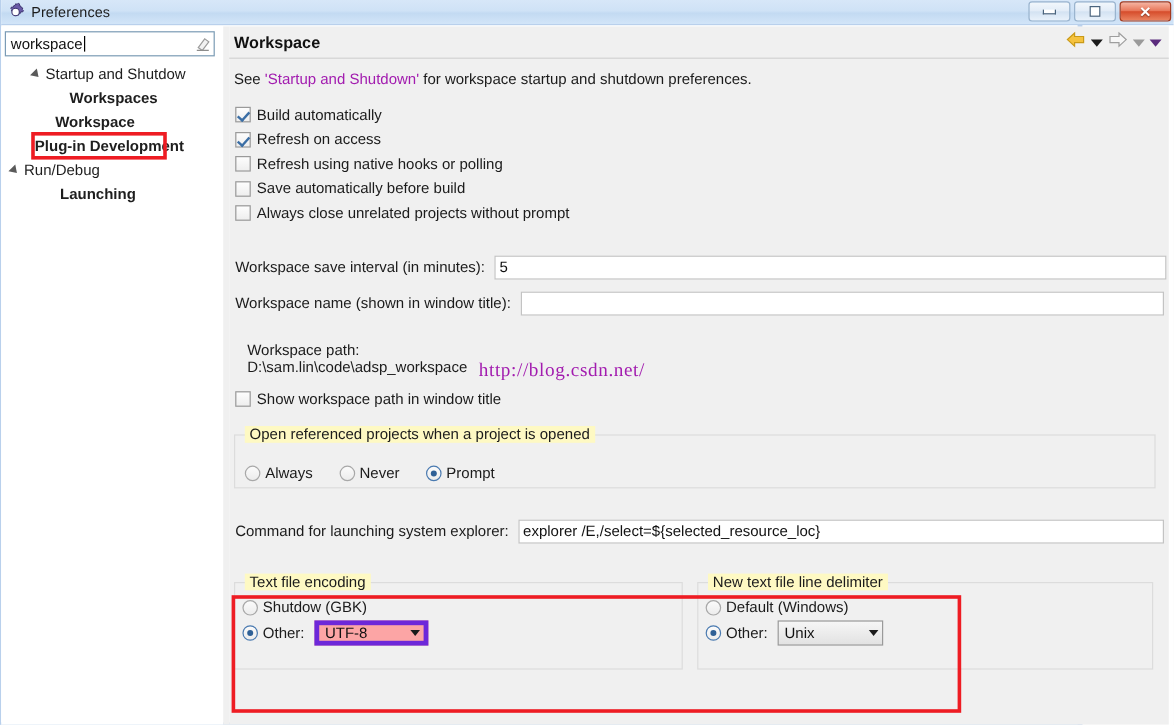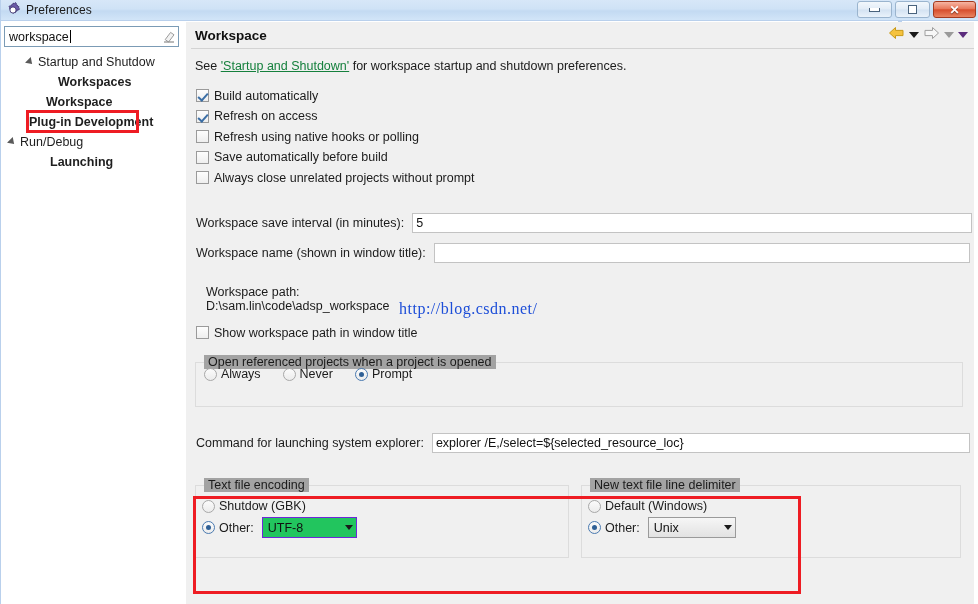--- a/index.html
+++ b/index.html
@@ -128,21 +128,21 @@
   .caret-dn {
     width: 0; height: 0;
     border-left: 5px solid transparent;
     border-right: 5px solid transparent;
     border-top: 6px solid #1a1a1a;
   }
   .caret-dn.grey { border-top-color: #9a9a9a; }
   .caret-dn.purple { border-top-color: #5b2c7d; }
 
   .hint-row { margin: 10px 0 0 4px; font-size: 12.5px; color: #1b1b1b; }
-  .link { color: #15803d; text-decoration: underline; cursor: pointer; }
+  .link { color: #a21caf; cursor: pointer; }
 
   .checkbox-list { margin-top: 13px; margin-left: 5px; }
   .cbrow { display: flex; align-items: center; height: 19px; margin-bottom: 1.5px; }
   .cbox {
     width: 13px; height: 13px; flex: none;
     border: 1px solid #9a9a9a;
     background: linear-gradient(to bottom,#fdfdfd,#eeeeee);
     margin-right: 5px;
     position: relative;
   }
@@ -172,55 +172,55 @@
   .static-val { font-size: 12.5px; color: #1b1b1b; margin-left: 10px; white-space: nowrap; }
 
   
   .group {
     position: relative;
     border: 1px solid #dcdcdc;
     background: transparent;
   }
   .group-title {
     position: absolute; top: -8px; left: 8px;
-    background: #a3a3a3; padding: 0 4px;
+    background: #fef9c3; padding: 0 4px;
     font-size: 12.5px; color: #1b1b1b; white-space: nowrap;
   }
   .radio {
     width: 13px; height: 13px; flex: none;
     border-radius: 50%;
     border: 1px solid #a8a8a8;
     background: linear-gradient(to bottom,#fbfbfb,#ececec);
     margin-right: 4px;
     position: relative;
   }
   .radio.sel { border-color: #4a7ab0; }
   .radio.sel::after {
     content: ""; position: absolute; left: 3px; top: 3px;
     width: 5px; height: 5px; border-radius: 50%;
     background: #2f6096;
   }
   .rrow { display: flex; align-items: center; font-size: 12.5px; color: #1b1b1b; white-space: nowrap; }
 
   .combo {
-    height: 21px; border: 1px solid #6d28d9;
-    background: #22c55e;
+    height: 21px; border: 4px solid #6d28d9;
+    background: #fca5a5;
     display: flex; align-items: center; justify-content: space-between;
     font-size: 12.5px; color: #111; padding: 0 3px 0 5px;
   }
   .combo.grey {
     background: linear-gradient(to bottom,#f6f6f6,#e2e2e2);
     border: 1px solid #9a9a9a;
   }
   .combo .cv { overflow:hidden; white-space:nowrap; }
 
   .watermark {
     position: absolute;
     font-family: "Liberation Serif", serif;
-    font-size: 16px; color: #1d4ed8;
+    font-size: 16px; color: #a21caf;
     white-space: nowrap; letter-spacing: 0.5px;
     pointer-events: none;
   }
 </style>
 </head>
 <body>
 
 <div id="root">
 
   <div class="titlebar">
@@ -359,21 +359,21 @@
       <span class="static-val">D:\sam.lin\code\adsp_workspace</span>
     </div>
 
     <div class="cbrow" style="margin-left:5px; margin-top:10px;">
       <span class="cbox"></span>
       <span class="cblabel">Show workspace path in window title</span>
     </div>
 
     <div class="group" style="margin:20px 0 0 4px; width:768px; height:45px;">
       <span class="group-title">Open referenced projects when a project is opened</span>
-      <div style="display:flex; align-items:center; gap:22px; margin:4px 0 0 8px;">
+      <div style="display:flex; align-items:center; gap:22px; margin:24px 0 0 8px;">
         <span class="rrow">
           <span class="radio"></span>
           <span>Always</span>
         </span>
         <span class="rrow">
           <span class="radio"></span>
           <span>Never</span>
         </span>
         <span class="rrow">
           <span class="radio sel"></span>

